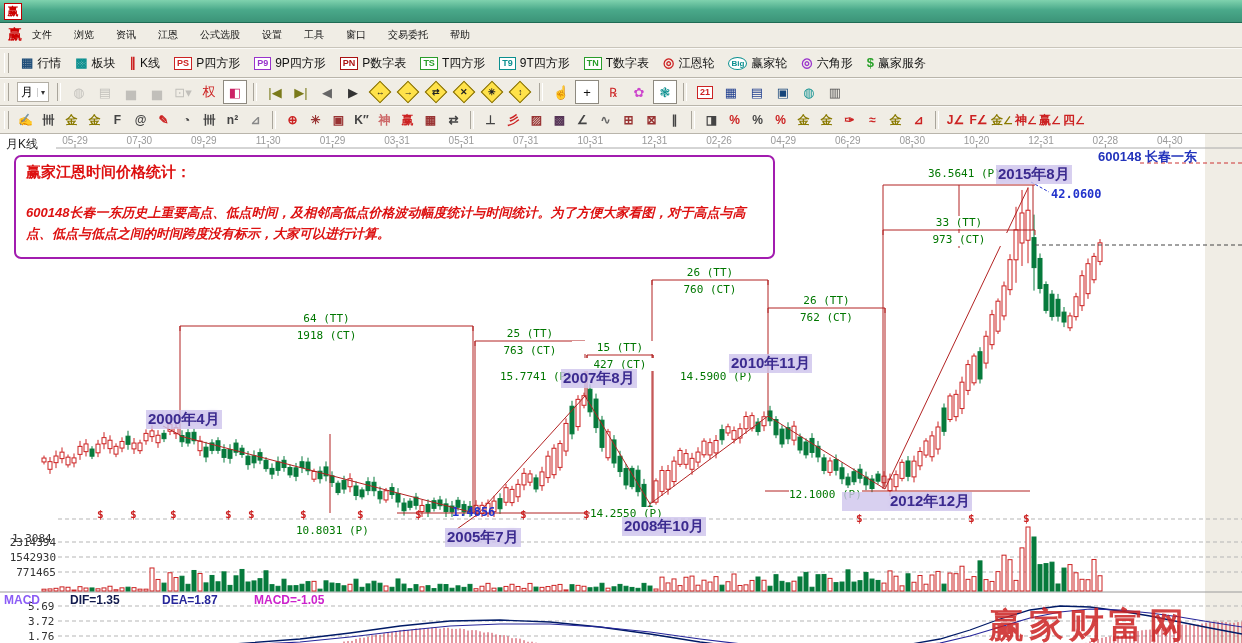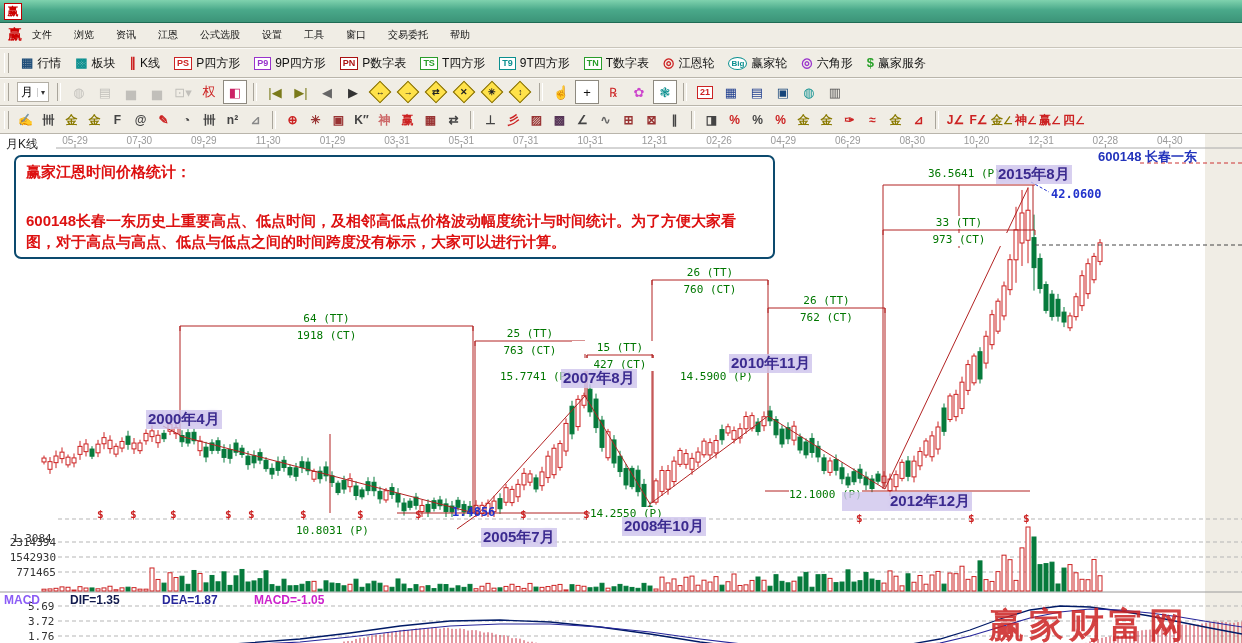--- a/index.html
+++ b/index.html
@@ -43,24 +43,24 @@
     font-size:12px;font-weight:bold;margin:0 1px;cursor:default;}
 
   
   #chart{position:absolute;top:134px;left:0;width:1205px;height:517px;background:#fff;}
   #cv{position:absolute;left:0;top:0;}
   #periodLabel{position:absolute;left:6px;top:2px;font-size:12px;color:#222;z-index:5;}
   #dateAxis{position:absolute;left:0;top:0;width:100%;height:15px;z-index:4;}
   .dtick{position:absolute;top:1px;width:44px;text-align:center;font-size:10px;color:#999;}
   #stockLabel{position:absolute;right:8px;top:14px;font-size:13px;font-weight:bold;color:#2233bb;z-index:5;}
 
-  .notebox{position:absolute;left:14px;top:21px;width:737px;height:88px;border:2px solid #0c4a6e;
+  .notebox{position:absolute;left:14px;top:21px;width:737px;height:88px;border:2px solid #a21caf;
     border-radius:7px;background:#fff;padding:6px 10px;z-index:6;}
   .nb-title{color:#dd1111;font-weight:bold;font-size:15px;}
-  .nb-body{color:#dd1111;font-weight:bold;font-size:15px;line-height:21px;margin-top:28px;}
+  .nb-body{color:#dd1111;font-weight:bold;font-size:13px;line-height:21px;margin-top:20px;font-style:italic;}
 
   #labels span{position:absolute;white-space:nowrap;}
   .dlab{color:#3b2a8f;font-weight:bold;font-size:15px;background:rgba(206,196,236,.8);
     padding:0 2px;z-index:7;text-shadow:0 0 4px #cabfe8;}
   .glab{color:#007700;font-family:"DejaVu Sans Mono",monospace;font-size:11px;background:#fff;z-index:6;}
   .glab.c{width:96px;text-align:center;}
   .blab{color:#2233cc;font-family:"DejaVu Sans Mono",monospace;font-size:12px;font-weight:bold;z-index:7;}
   .dol{color:#cc2222;font-family:"DejaVu Sans Mono",monospace;font-size:11px;font-weight:bold;z-index:6;}
   .vax,.max{color:#333;font-family:"DejaVu Sans Mono",monospace;font-size:11px;z-index:5;}
   .vax{left:4px;width:52px;text-align:right;}
@@ -1049,21 +1049,21 @@
       </div>
     <span id="stockLabel">600148  长春一东</span>
 
     <div class="notebox">
       <div class="nb-title">赢家江恩时间价格统计：</div>
       <div class="nb-body">600148长春一东历史上重要高点、低点时间，及相邻高低点价格波动幅度统计与时间统计。为了方便大家看图，对于高点与高点、低点与低点之间的时间跨度没有标示，大家可以进行计算。</div>
     </div>
 
     <div id="labels">
         <span class="dlab" style="left: 146px; top: 276px;">2000年4月</span>
-        <span class="dlab" style="left: 445px; top: 394px; margin-left: 36px;">2005年7月</span>
+        <span class="dlab" style="left: 445px; top: 394px;">2005年7月</span>
         <span class="dlab" style="left: 561px; top: 235px;">2007年8月</span>
         <span class="dlab" style="left: 622px; top: 383px;">2008年10月</span>
         <span class="dlab" style="left: 729px; top: 220px;">2010年11月</span>
         <span class="dlab" style="left: 842px; top: 358px; padding-left: 48px;">2012年12月</span>
         <span class="dlab" style="left: 996px; top: 31px;">2015年8月</span>
         <span class="glab" style="left: 500px; top: 236px;">15.7741 (P)</span>
         <span class="glab" style="left: 680px; top: 236px;">14.5900 (P)</span>
         <span class="glab" style="left: 928px; top: 33px;">36.5641 (P)</span>
         <span class="glab" style="left: 296px; top: 390px;">10.8031 (P)</span>
         <span class="glab" style="left: 590px; top: 373px;">14.2550 (P)</span>

